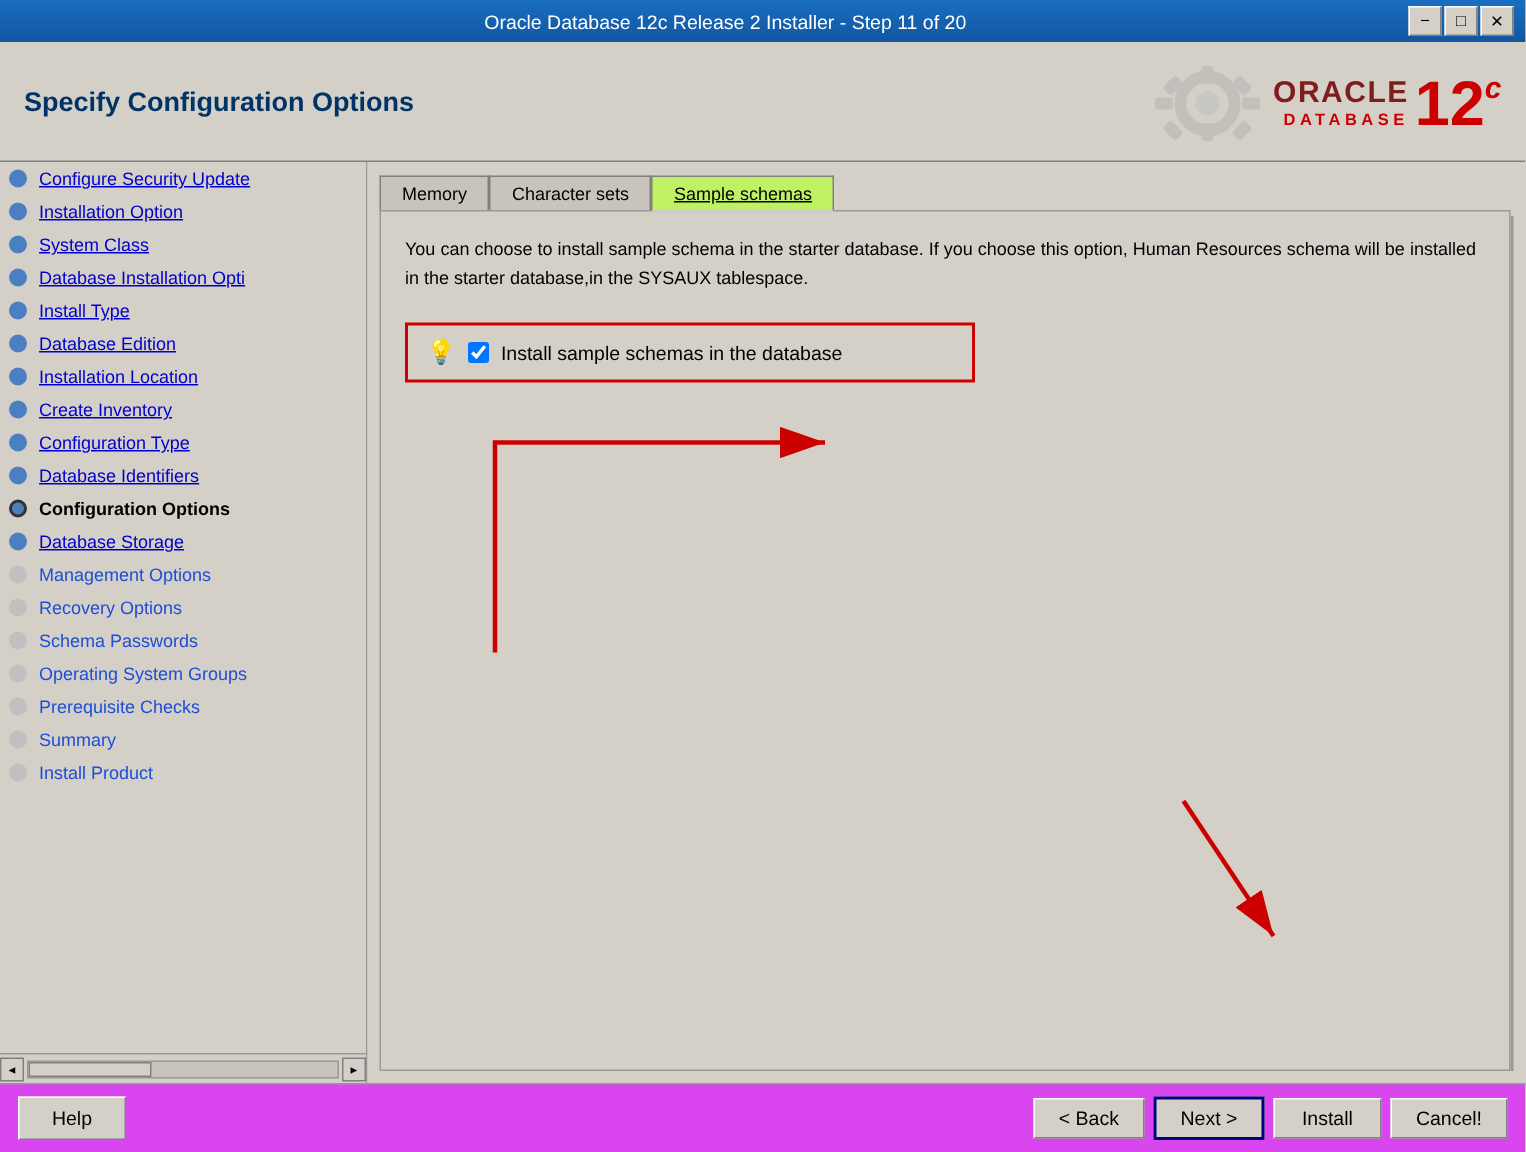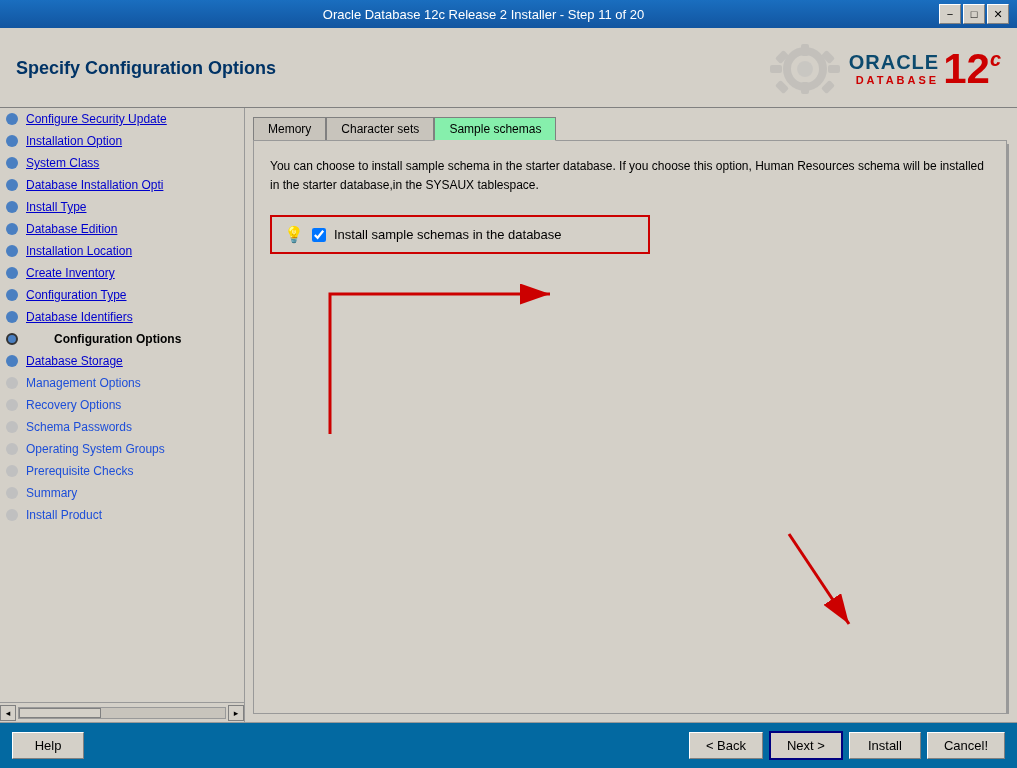--- a/index.html
+++ b/index.html
@@ -76,21 +76,21 @@
       gap: 4px;
     }
     .oracle-logo-text {
       display: flex;
       flex-direction: column;
       align-items: flex-end;
     }
     .oracle-brand {
       font-size: 20px;
       font-weight: bold;
-      color: #0c4a6e;
+      color: #7f1d1d;
       letter-spacing: 1px;
     }
     .gear-decoration {
       width: 80px;
       height: 60px;
       opacity: 0.4;
     }
 
     
     .content-area {
@@ -129,21 +129,20 @@
     .sidebar-item {
       display: flex;
       align-items: center;
       padding: 4px 8px 4px 6px;
       cursor: pointer;
       position: relative;
     }
     .sidebar-item.active {
       font-weight: bold;
       color: #000;
-      gap: 28px;
     }
     .sidebar-item.completed .dot {
       background: #4a7fc1;
     }
     .sidebar-item.inactive .dot {
       background: #c8c8c8;
     }
     .dot {
       width: 12px;
       height: 12px;
@@ -184,24 +183,25 @@
       padding: 4px 14px;
       border: 1px solid #808080;
       border-bottom: none;
       background: #c8c4bc;
       cursor: pointer;
       font-size: 12px;
       position: relative;
       top: 1px;
     }
     .tab.active {
-      background: #86efac;
+      background: #bef264;
       border-bottom: 1px solid #d4d0c8;
       z-index: 2;
       font-weight: normal;
+      text-decoration: underline;
     }
     .tab-content {
       flex: 1;
       background: #d4d0c8;
       padding: 16px;
       border: 1px solid #999;
       margin: 0;
     }
 
     .description-text {
@@ -239,25 +239,24 @@
     .bottom-panel {
       background: #d4d0c8;
       border: 1px solid #999;
       min-height: 80px;
       margin-top: 4px;
     }
 
     
     .footer {
       display: flex;
-      align-items: center;
       justify-content: space-between;
       padding: 8px 12px;
       border-top: 1px solid #999;
-      background: #0369a1;
+      background: #d946ef;
     }
     .footer-left {
       display: flex;
     }
     .footer-right {
       display: flex;
       gap: 6px;
       align-items: center;
     }
     .btn {

